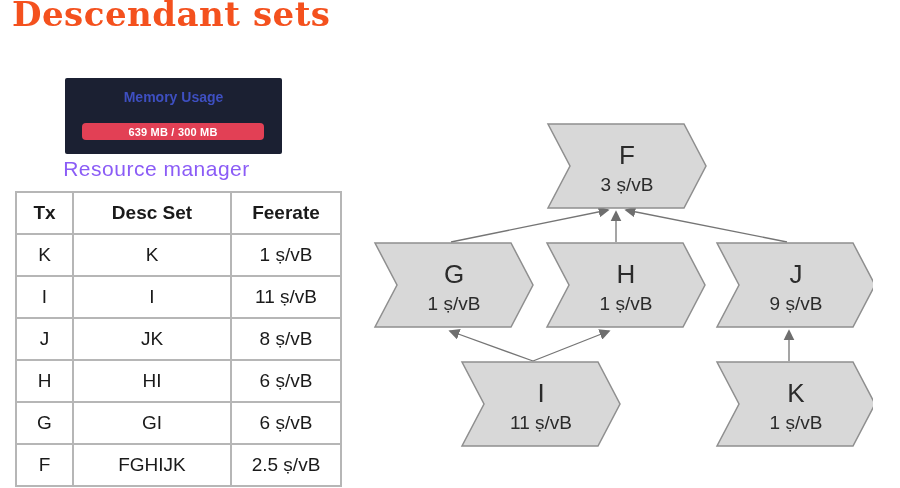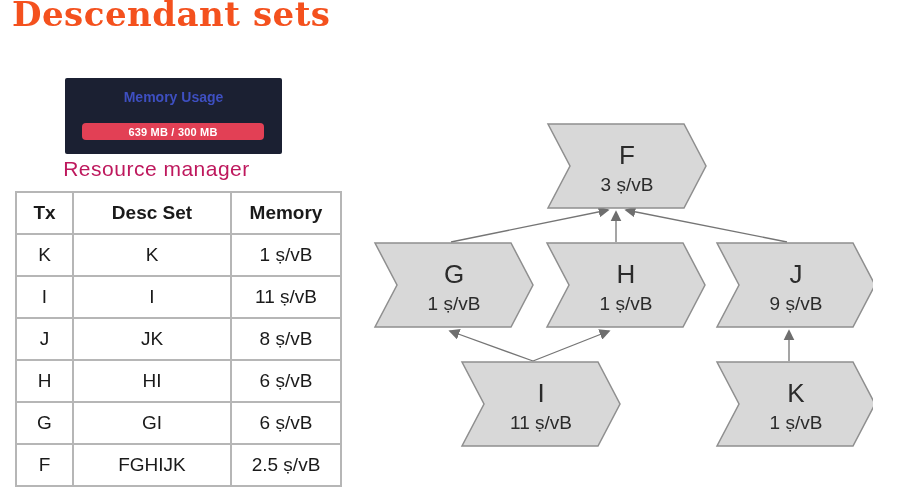--- a/index.html
+++ b/index.html
@@ -11,21 +11,21 @@
   
   .widget{position:absolute;left:48px;top:78px;width:217px;height:76px;
           background:#1b2032;border-radius:2px;}
   .widget-title{position:absolute;left:0;top:11px;width:100%;text-align:center;
                 font-size:14px;font-weight:bold;color:#3e4fc1;}
   .widget-bar{position:absolute;left:17px;top:45px;width:182px;height:17px;
               background:#e24055;border-radius:4px;display:flex;
               align-items:center;justify-content:center;}
   .widget-bar span{font-size:11px;font-weight:bold;color:#ffffff;letter-spacing:0.2px;}
   .rm-label{position:absolute;left:48px;top:157px;width:217px;text-align:center;
-            font-size:21px;font-weight:300;color:#be185d;letter-spacing:0.5px;}
+            font-size:21px;font-weight:300;color:#8b5cf6;letter-spacing:0.5px;}
   
   table.feerate{position:absolute;left:15px;top:191px;border-collapse:collapse;
                 table-layout:fixed;}
   table.feerate th,table.feerate td{border:2px solid #b6b6b6;text-align:center;
                 height:40px;padding:0;font-size:19px;color:#1a1a1a;}
   table.feerate th{font-weight:bold;}
   .col-tx{width:55px;}
   .col-desc{width:156px;}
   .col-fee{width:108px;}
   
@@ -47,21 +47,21 @@
     </div>
   </div>
 
   <div class="rm-label">Resource manager</div>
 
   <table class="feerate">
     <thead>
       <tr id="thead-row">
           <th class="col-tx">Tx</th>
           <th class="col-desc">Desc Set</th>
-          <th class="col-fee">Memory</th>
+          <th class="col-fee">Feerate</th>
         </tr>
     </thead>
     <tbody id="tbody">
         <tr>
           <td class="col-tx">K</td>
           <td class="col-desc">K</td>
           <td class="col-fee">1 ṣ/vB</td>
         </tr>
         <tr>
           <td class="col-tx">I</td>

